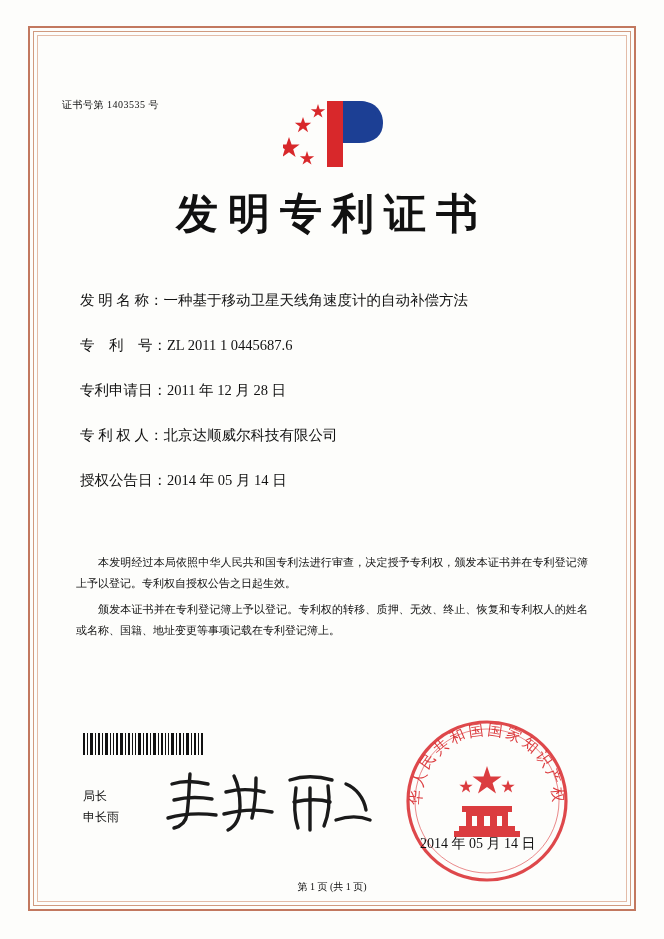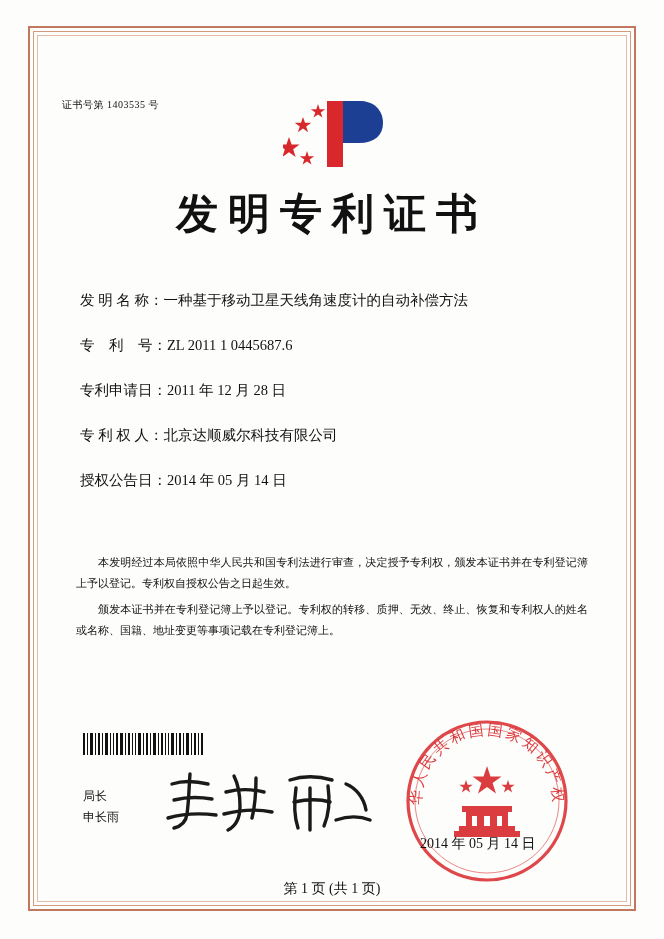--- a/index.html
+++ b/index.html
@@ -184,21 +184,21 @@
     font-size: 14px;
     color: #111;
   }
 
   .page-footer {
     position: absolute;
     left: 0;
     top: 880px;
     width: 664px;
     text-align: center;
-    font-size: 14px;
+    font-size: 10px;
     color: #111;
   }
 </style>
 </head>
 <body>
 
 <div class="page">
 
   <div class="border-outer"></div>
   <div class="border-inner"></div>

